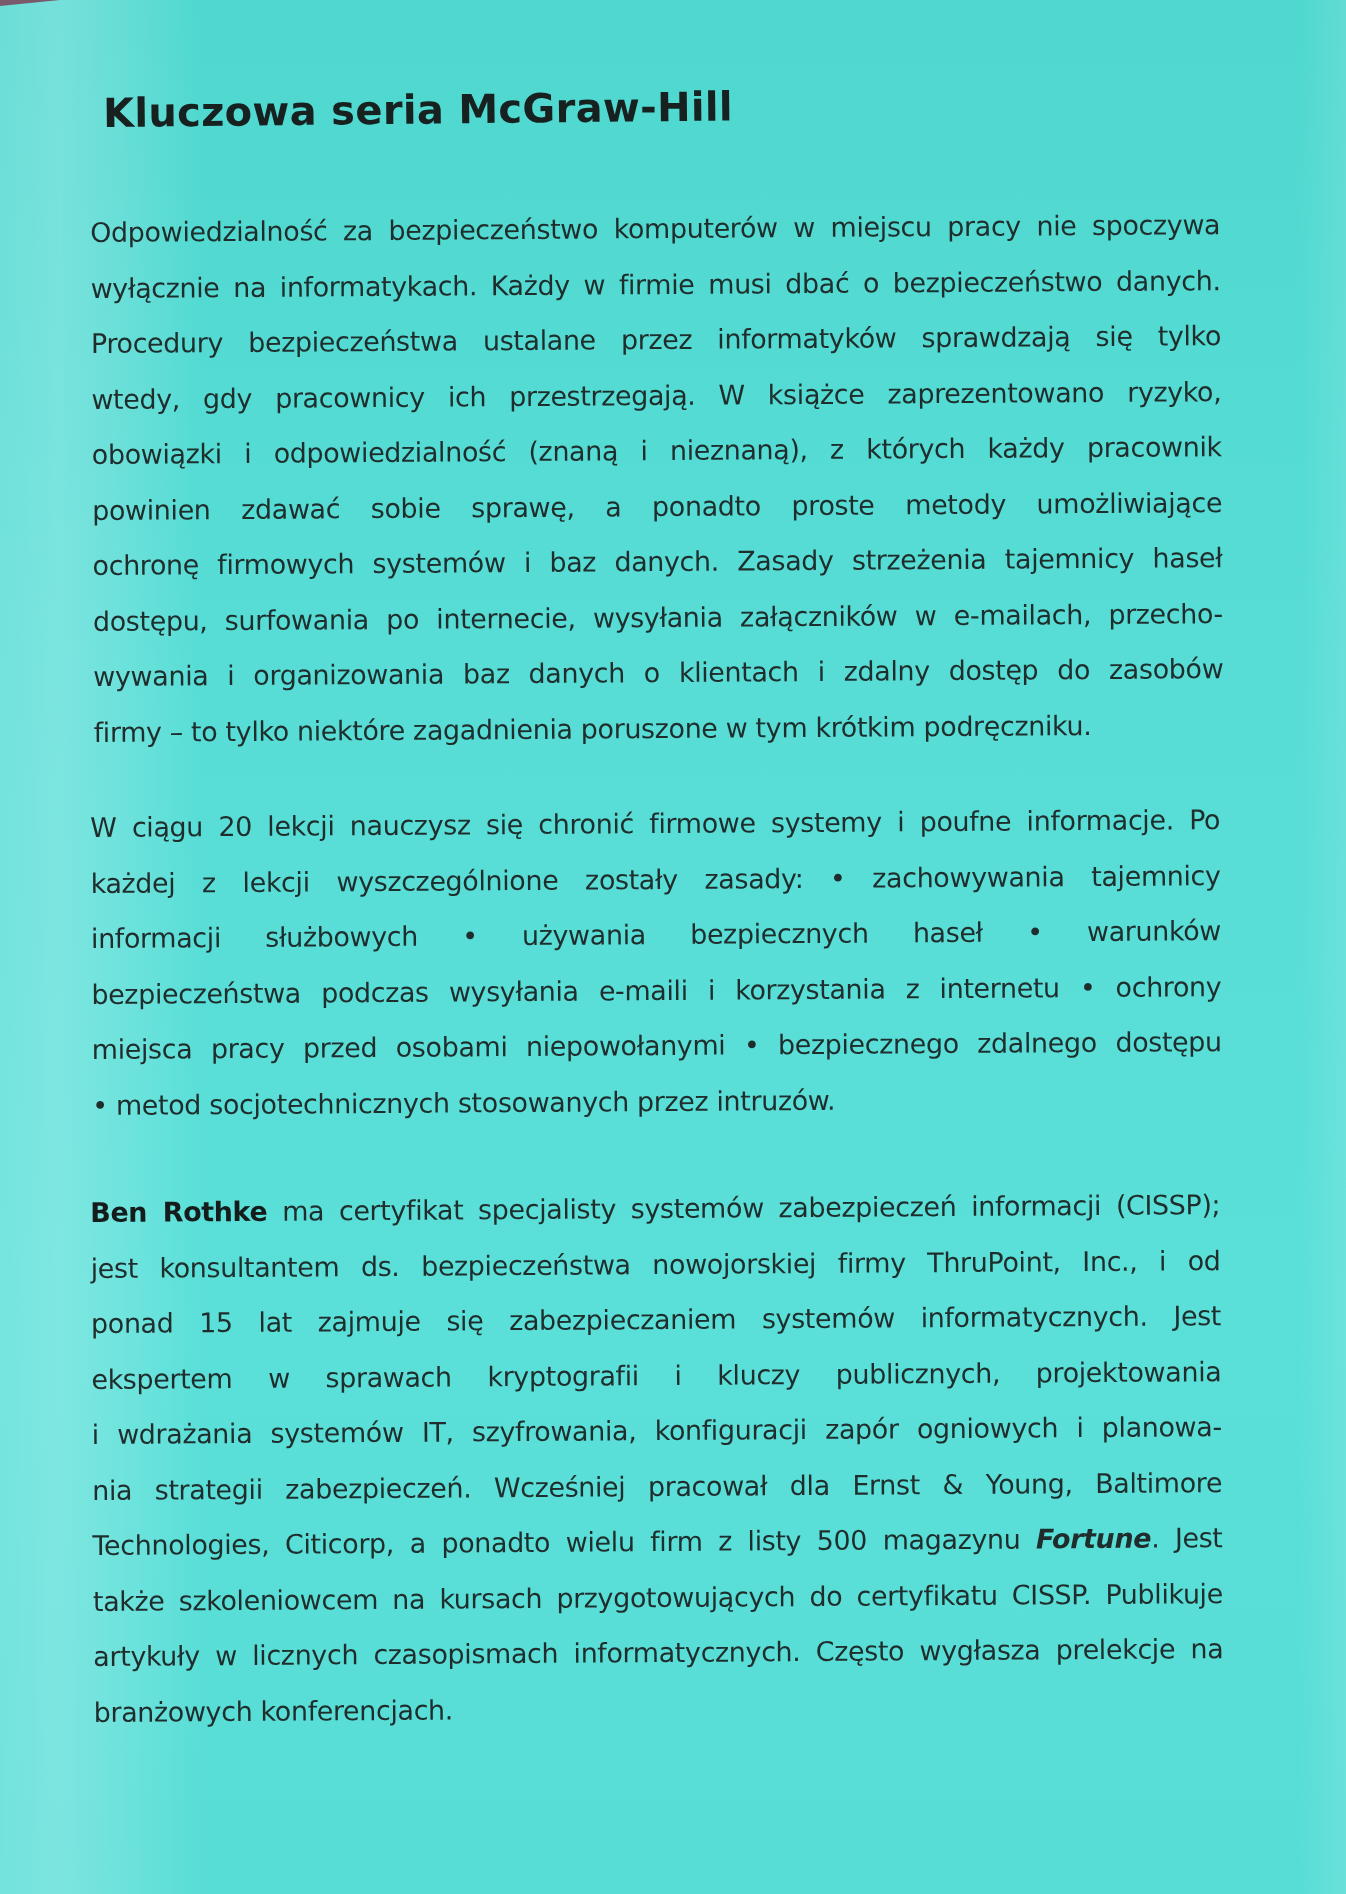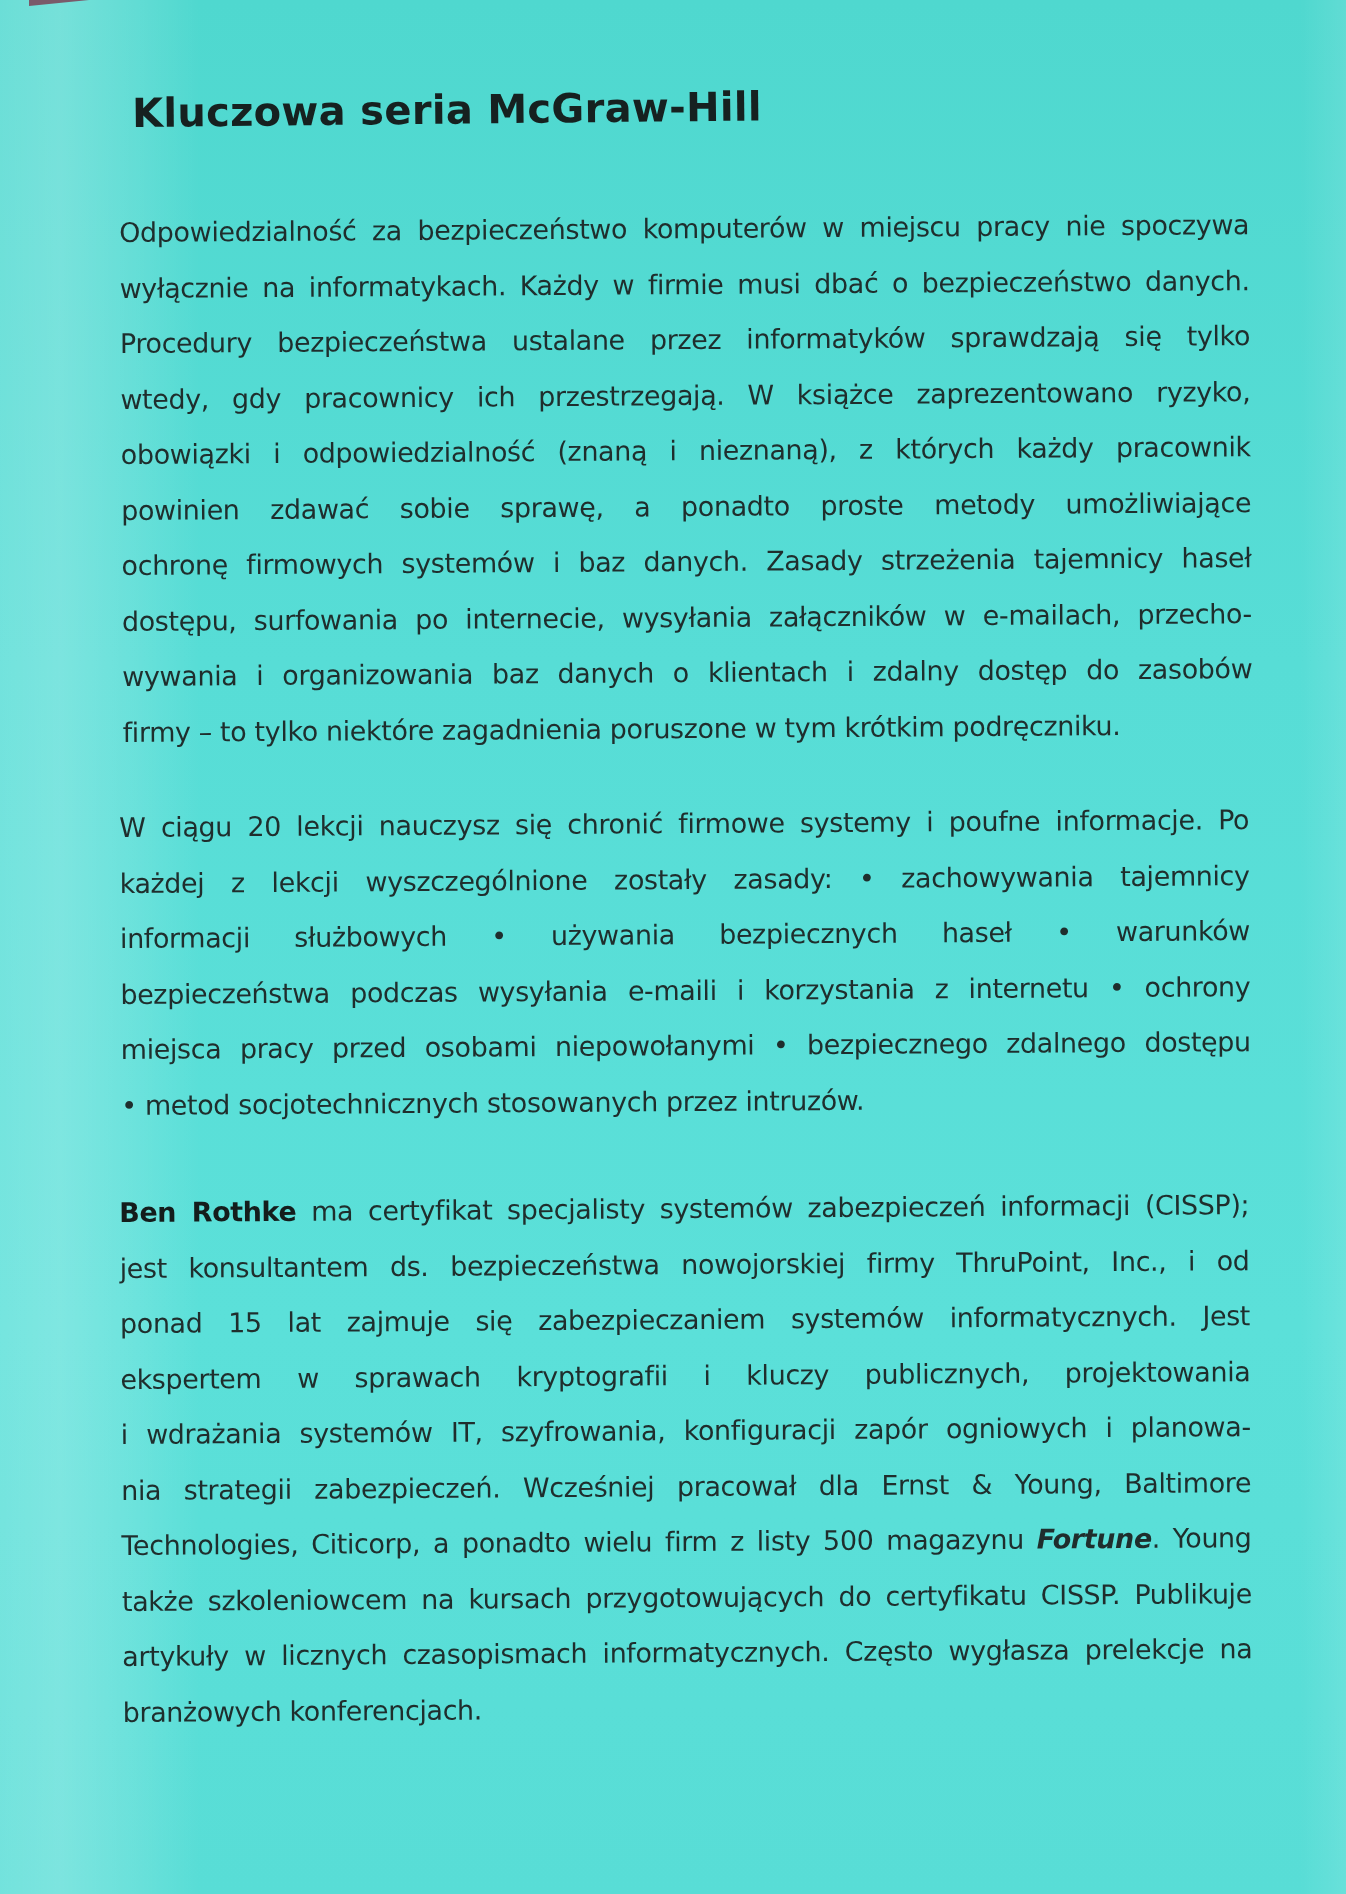--- a/index.html
+++ b/index.html
@@ -26,21 +26,20 @@
       height: 0;
       border-top: 6px solid #7a5a6a;
       border-right: 60px solid transparent;
     }
     .cover {
       position: absolute;
       left: 0;
       top: 0;
       width: 1083px;
       height: 1894px;
-      margin-left: 29px;
     }
     .series-title {
       position: absolute;
       left: 103px;
       top: 90px;
       font-family: "DejaVu Sans", sans-serif;
       font-weight: bold;
       font-size: 40px;
       letter-spacing: 0.3px;
       color: #162120;
@@ -114,18 +113,18 @@
     <span class="line last">• metod socjotechnicznych stosowanych przez intruzów.</span>
   </div>
 
   <div class="text-block p3">
     <span class="line"><span class="author-name">Ben Rothke</span> <span>ma certyfikat specjalisty systemów zabezpieczeń informacji (CISSP);</span></span>
     <span class="line">jest konsultantem ds. bezpieczeństwa nowojorskiej firmy ThruPoint, Inc., i od</span>
     <span class="line">ponad 15 lat zajmuje się zabezpieczaniem systemów informatycznych. Jest</span>
     <span class="line">ekspertem w sprawach kryptografii i kluczy publicznych, projektowania</span>
     <span class="line">i wdrażania systemów IT, szyfrowania, konfiguracji zapór ogniowych i planowa-</span>
     <span class="line">nia strategii zabezpieczeń. Wcześniej pracował dla Ernst &amp; Young, Baltimore</span>
-    <span class="line"><span>Technologies, Citicorp, a ponadto wielu firm z listy 500 magazynu</span> <span class="italic">Fortune</span><span>. Young</span></span>
+    <span class="line"><span>Technologies, Citicorp, a ponadto wielu firm z listy 500 magazynu</span> <span class="italic">Fortune</span><span>. Jest</span></span>
     <span class="line">także szkoleniowcem na kursach przygotowujących do certyfikatu CISSP. Publikuje</span>
     <span class="line">artykuły w licznych czasopismach informatycznych. Często wygłasza prelekcje na</span>
     <span class="line last">branżowych konferencjach.</span>
   </div>
 </div>
 
 </body></html>

